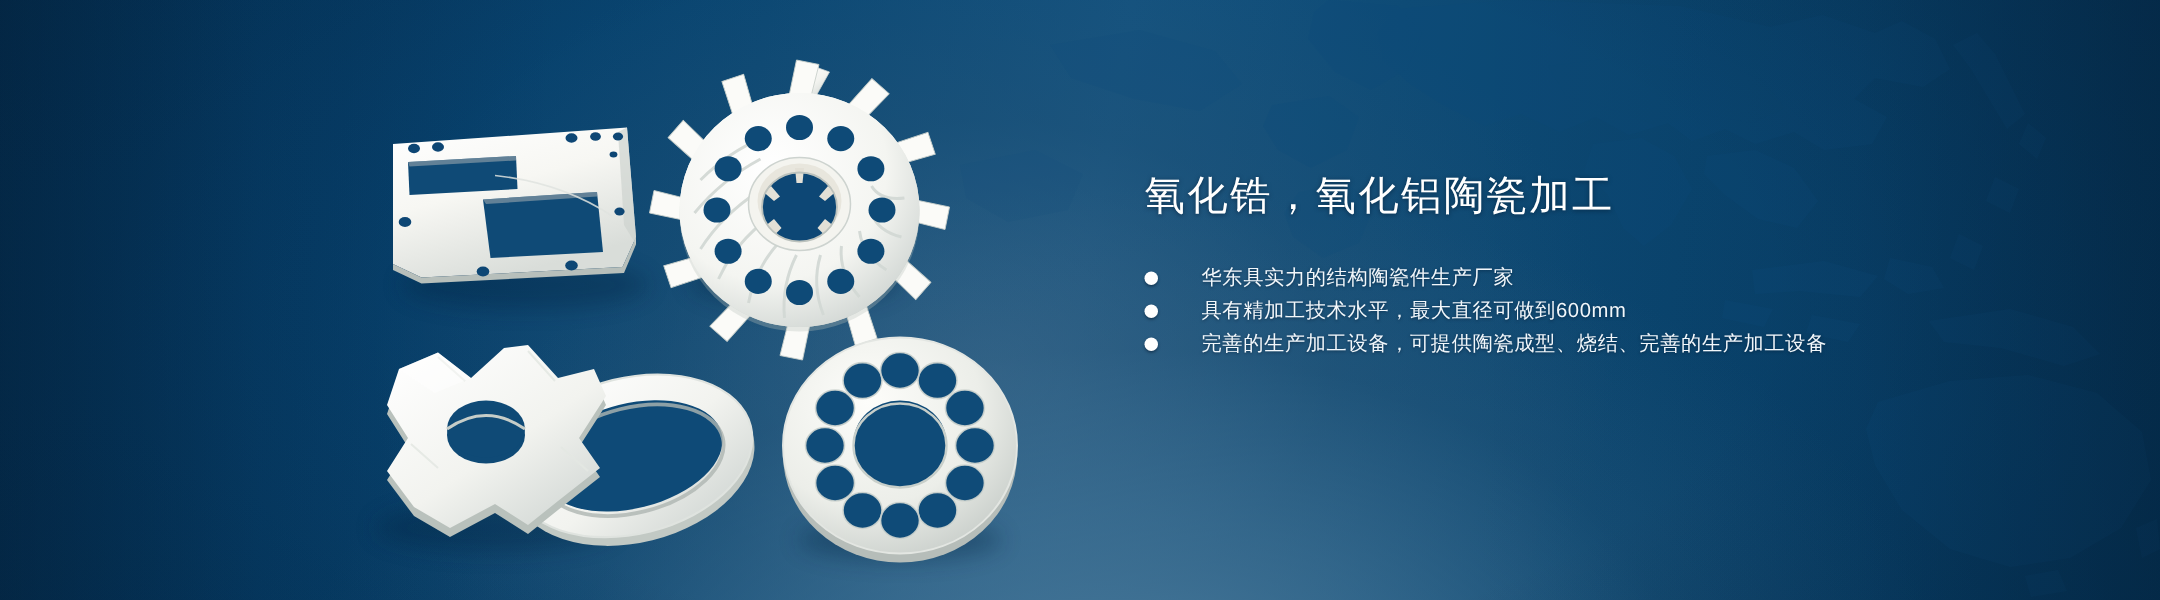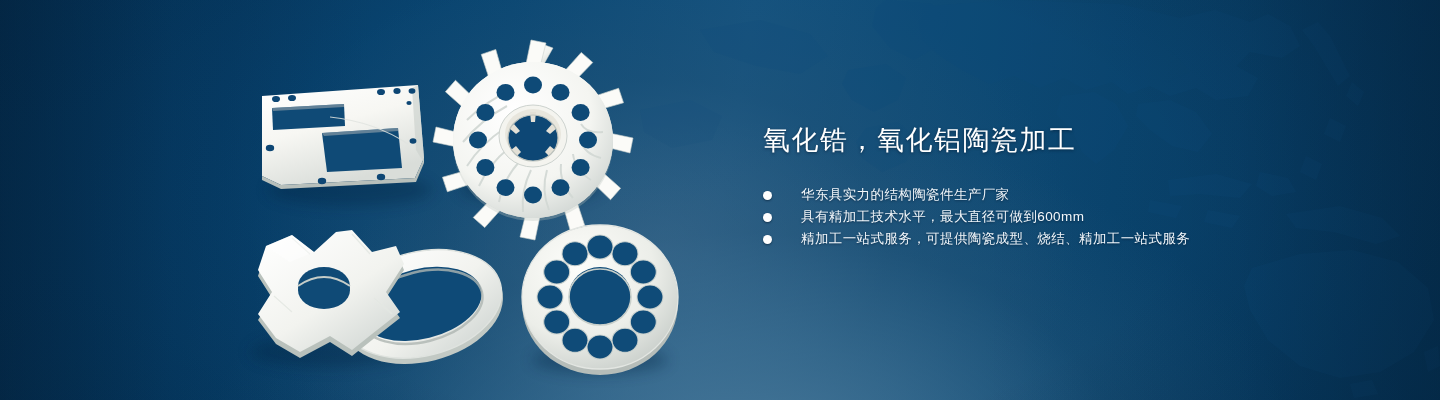--- a/index.html
+++ b/index.html
@@ -39,21 +39,21 @@
   
   .map { position:absolute; inset:0; opacity:0.34; }
   .map svg { width:100%; height:100%; display:block; }
 
   
   .parts { position:absolute; left:0; top:0; width:740px; height:400px; }
   .parts svg { position:absolute; left:0; top:0; width:740px; height:400px; }
 
   
   .content {
-    position:absolute; left:763px; top:124px;
+    position:absolute; left:763px; top:114px;
     width:620px;
   }
   .title {
     font-size:27px;
     line-height:32px;
     color:#ffffff;
     letter-spacing:1.5px;
     font-weight:400;
     text-shadow:0 1px 3px rgba(0,20,40,0.55);
     white-space:nowrap;
@@ -381,18 +381,18 @@
       <li class="bullet">
         <span class="dot"></span>
         <span class="btext">华东具实力的结构陶瓷件生产厂家</span>
       </li>
       <li class="bullet">
         <span class="dot"></span>
         <span class="btext">具有精加工技术水平，最大直径可做到600mm</span>
       </li>
       <li class="bullet">
         <span class="dot"></span>
-        <span class="btext">精加工一站式服务，可提供陶瓷成型、烧结、精加工一站式服务</span>
+        <span class="btext">完善的生产加工设备，可提供陶瓷成型、烧结、完善的生产加工设备</span>
       </li>
     </ul>
   </div>
 
 </div>
 
 </body></html>

